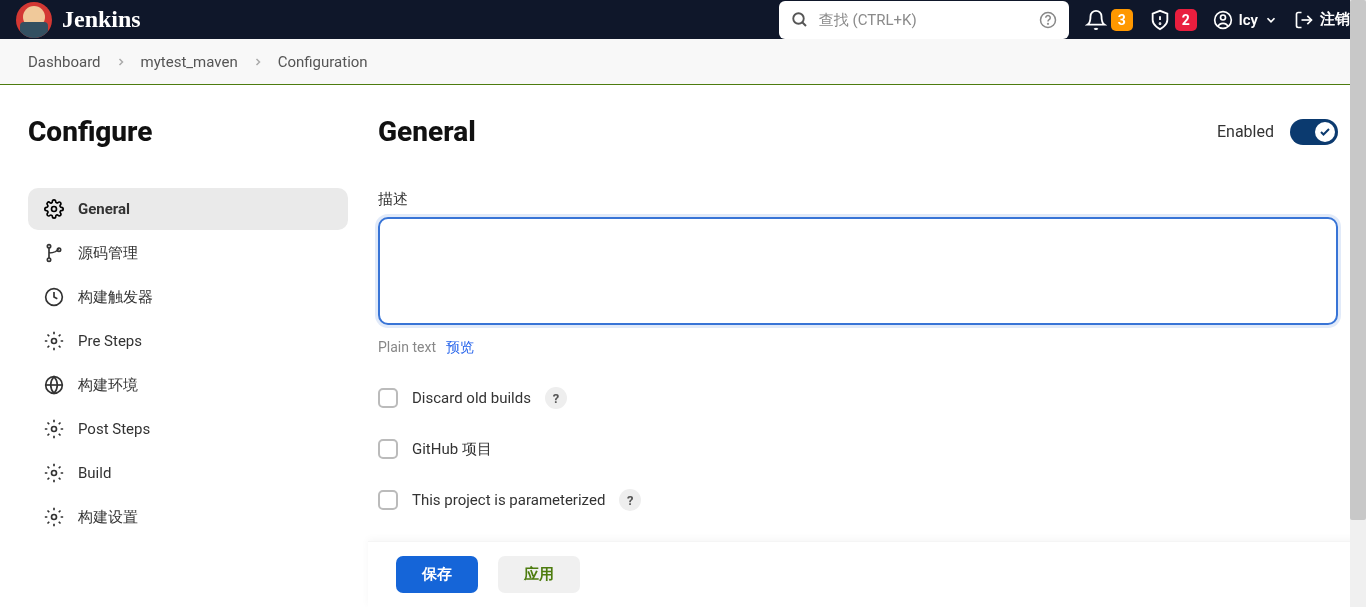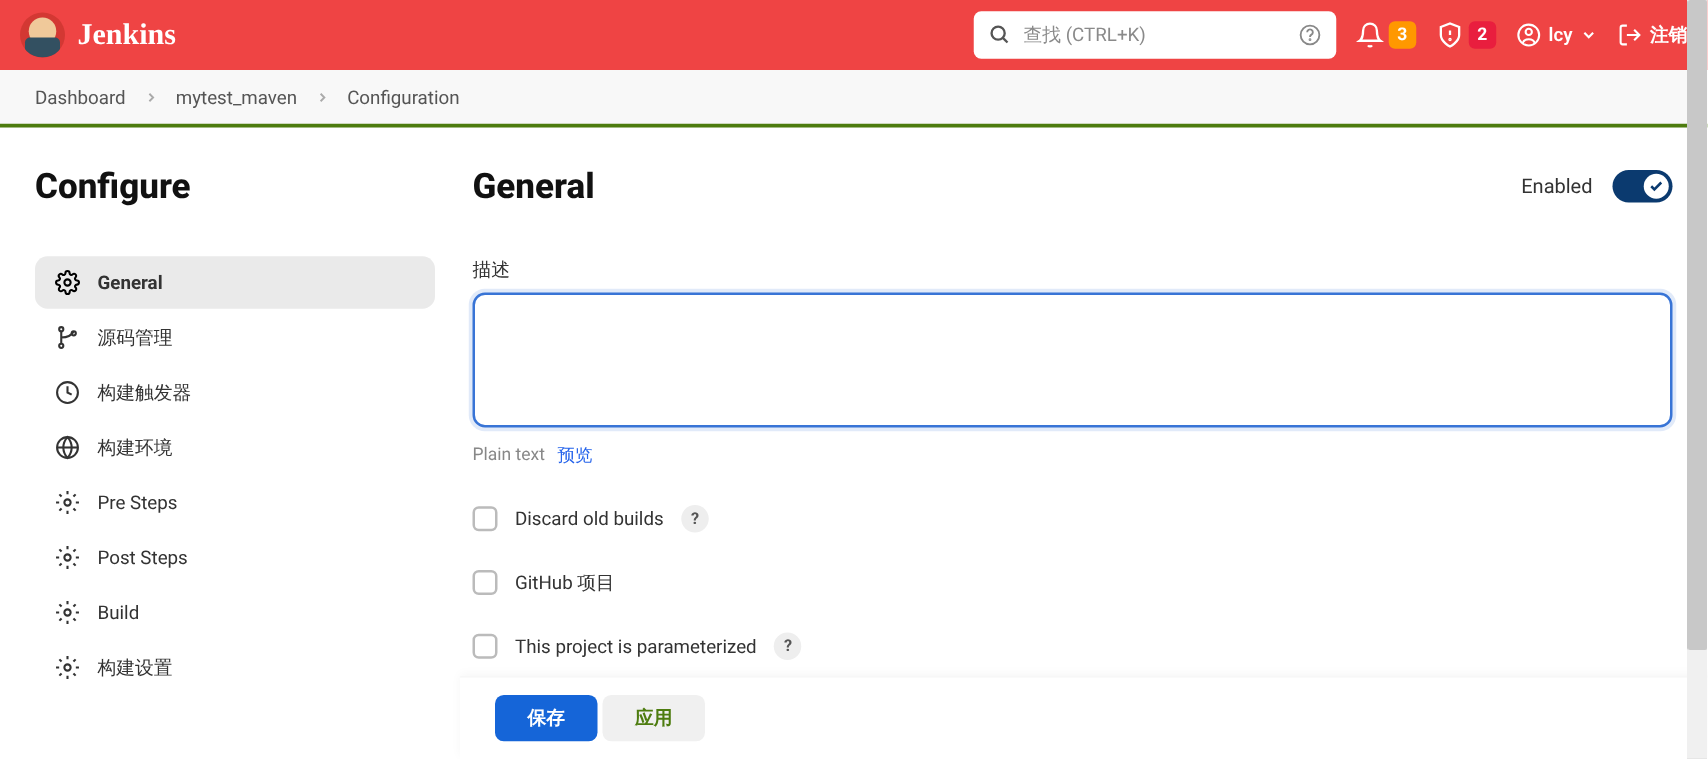--- a/index.html
+++ b/index.html
@@ -6,22 +6,22 @@
       margin: 0;
       padding: 0;
       box-sizing: border-box;
       font-family: -apple-system, BlinkMacSystemFont, "Segoe UI", Roboto, "Helvetica Neue", Arial, sans-serif;
     }
     body {
       background: #fff;
       overflow-x: hidden;
     }
     .header {
-      background: #ef4444;
-      height: 56px;
+      background: #0f172a;
+      height: 39px;
       display: flex;
       align-items: center;
       padding: 0 16px;
       justify-content: space-between;
     }
     .logo-section {
       display: flex;
       align-items: center;
       gap: 10px;
     }
@@ -119,21 +119,21 @@
       display: flex;
       align-items: center;
       gap: 6px;
       color: #fff;
       font-weight: 600;
       font-size: 15px;
       cursor: pointer;
     }
     .breadcrumbs {
       background: #f8f8f8;
-      border-bottom: 3px solid #4d7c0f;
+      border-bottom: 1px solid #4d7c0f;
       height: 46px;
       display: flex;
       align-items: center;
       padding: 16px 28px;
       gap: 14px;
     }
     .breadcrumb-item {
       color: #555;
       font-size: 15px;
       cursor: pointer;
@@ -278,21 +278,21 @@
       cursor: pointer;
     }
     .bottom-bar {
       position: fixed;
       bottom: 0;
       left: 368px;
       right: 0;
       background: #fff;
       padding: 14px 28px;
       display: flex;
-      gap: 4px;
+      gap: 20px;
       border-top: 1px solid rgba(0,0,0,0.04);
       box-shadow: 0 -2px 8px rgba(0,0,0,0.04);
     }
     .btn {
       padding: 9px 26px;
       border-radius: 7px;
       border: none;
       font-size: 15px;
       font-weight: 600;
       cursor: pointer;
@@ -411,32 +411,32 @@
     </div>
     <div class="sidebar-item">
       <svg viewBox="0 0 24 24" fill="none" stroke="#333" stroke-width="2">
           <circle cx="12" cy="12" r="10"></circle>
           <polyline points="12 6 12 12 16 14"></polyline>
         </svg>
       <span>构建触发器</span>
     </div>
     <div class="sidebar-item">
       <svg viewBox="0 0 24 24" fill="none" stroke="#333" stroke-width="2">
+          <circle cx="12" cy="12" r="3"></circle>
+          <path d="M12 1v3M12 20v3M4.2 4.2l2.1 2.1M17.7 17.7l2.1 2.1M1 12h3M20 12h3M4.2 19.8l2.1-2.1M17.7 6.3l2.1-2.1"></path>
+        </svg>
+      <span>Pre Steps</span>
+    </div>
+    <div class="sidebar-item">
+      <svg viewBox="0 0 24 24" fill="none" stroke="#333" stroke-width="2">
           <circle cx="12" cy="12" r="10"></circle>
           <line x1="2" y1="12" x2="22" y2="12"></line>
           <path d="M12 2a15 15 0 0 1 4 10 15 15 0 0 1-4 10 15 15 0 0 1-4-10 15 15 0 0 1 4-10z"></path>
         </svg>
       <span>构建环境</span>
-    </div>
-    <div class="sidebar-item">
-      <svg viewBox="0 0 24 24" fill="none" stroke="#333" stroke-width="2">
-          <circle cx="12" cy="12" r="3"></circle>
-          <path d="M12 1v3M12 20v3M4.2 4.2l2.1 2.1M17.7 17.7l2.1 2.1M1 12h3M20 12h3M4.2 19.8l2.1-2.1M17.7 6.3l2.1-2.1"></path>
-        </svg>
-      <span>Pre Steps</span>
     </div>
     <div class="sidebar-item">
       <svg viewBox="0 0 24 24" fill="none" stroke="#333" stroke-width="2">
           <circle cx="12" cy="12" r="3"></circle>
           <path d="M12 1v3M12 20v3M4.2 4.2l2.1 2.1M17.7 17.7l2.1 2.1M1 12h3M20 12h3M4.2 19.8l2.1-2.1M17.7 6.3l2.1-2.1"></path>
         </svg>
       <span>Post Steps</span>
     </div>
     <div class="sidebar-item">
       <svg viewBox="0 0 24 24" fill="none" stroke="#333" stroke-width="2">

